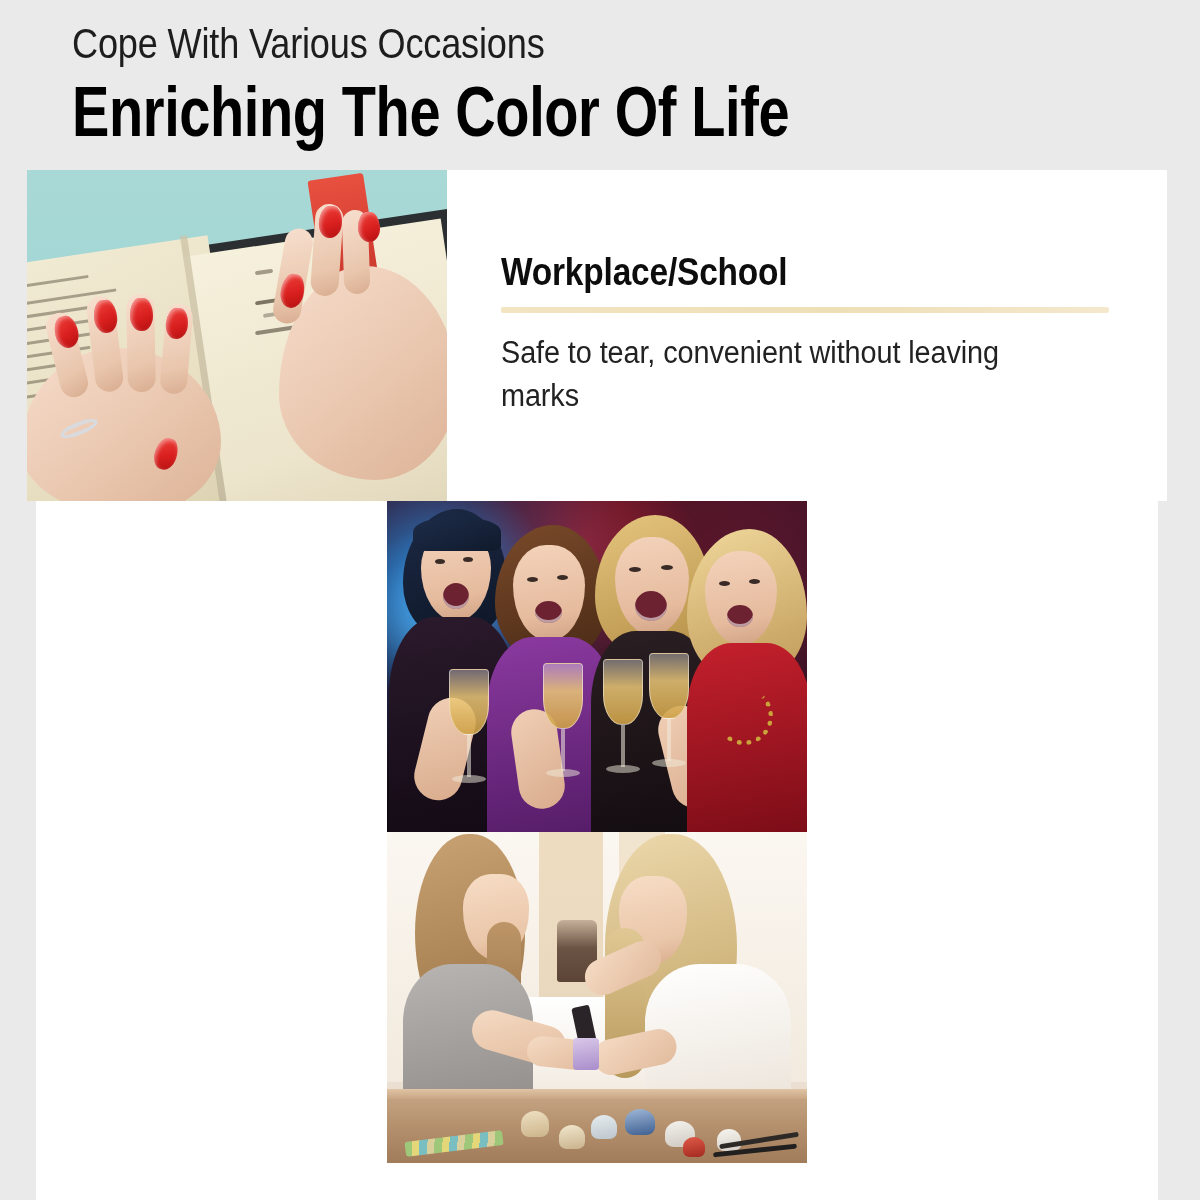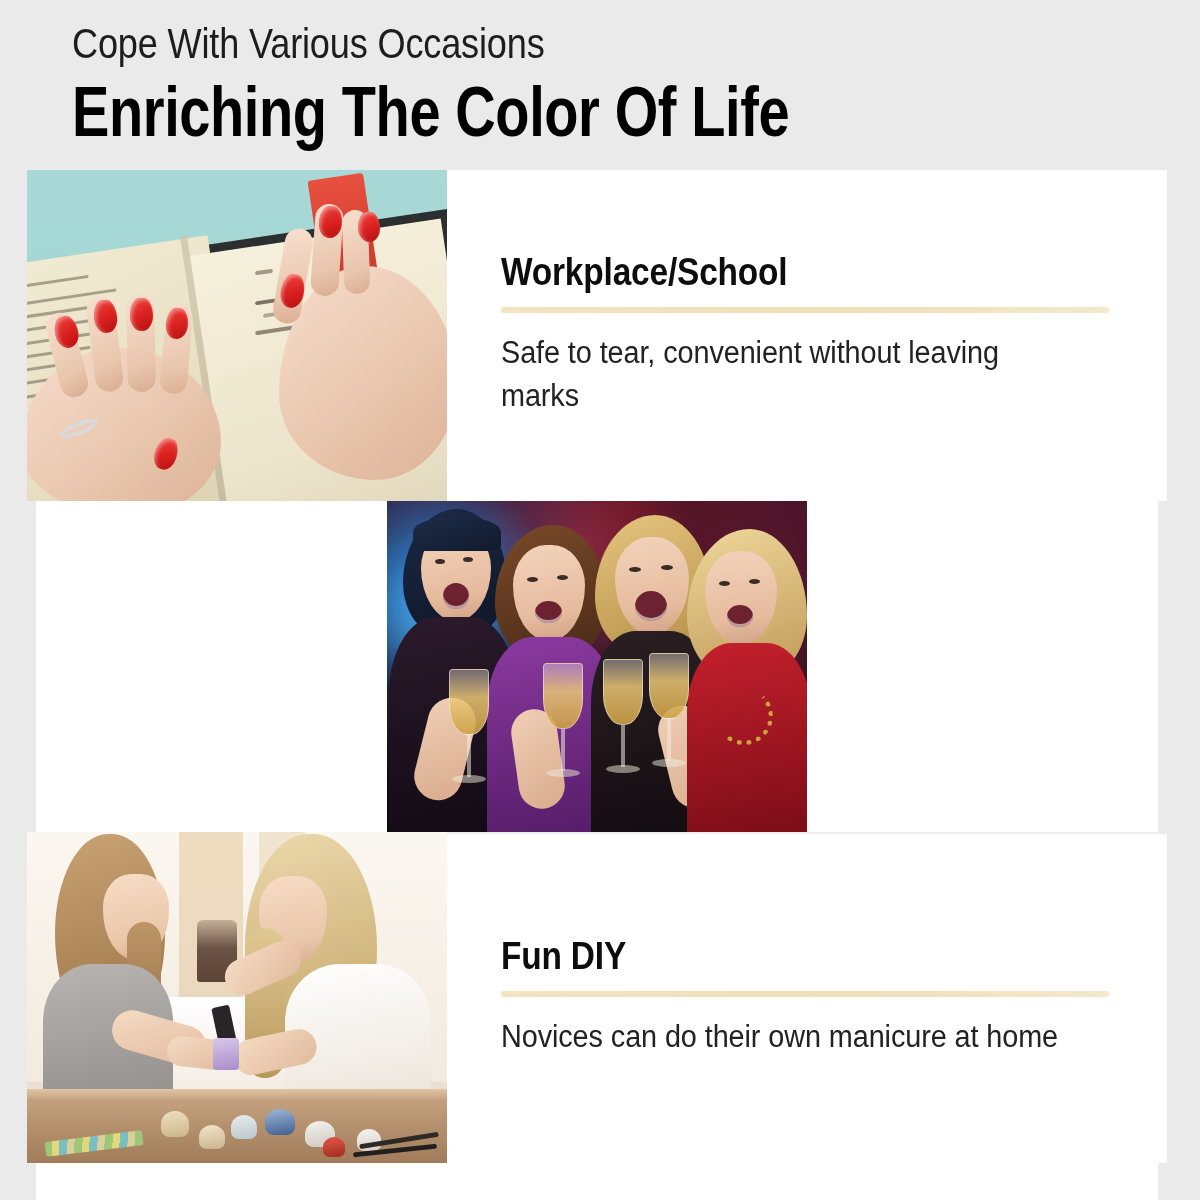--- a/index.html
+++ b/index.html
@@ -478,20 +478,15 @@
         <div class="bottleItem" style="left:204px; bottom:24px; width:26px; height:24px; background:linear-gradient(170deg,#e6ecef,#bcc6cc);"></div>
         <div class="bottleItem" style="left:238px; bottom:28px; width:30px; height:26px; background:linear-gradient(170deg,#9fb8d8,#3f5f91);"></div>
         <div class="bottleItem" style="left:278px; bottom:16px; width:30px; height:26px; background:linear-gradient(170deg,#f4f2ee,#cfc9c1);"></div>
         <div class="bottleItem" style="left:296px; bottom:6px; width:22px; height:20px; background:linear-gradient(170deg,#e05a4a,#a32a1f);"></div>
         <div class="bottleItem" style="left:330px; bottom:12px; width:24px; height:22px; background:linear-gradient(170deg,#f7f5f1,#d5cfc6);"></div>
         <div class="sticks"></div>
         <div class="sticks2"></div>
       </div>
     </div>
 
-    <div class="textcell">
-      <div class="cell-title">Fun DIY</div>
-      <div class="rule"></div>
-      <div class="cell-body">Novices can do their own manicure at home</div>
-    </div>
   </div>
 
 </div>
 
 </body></html>

